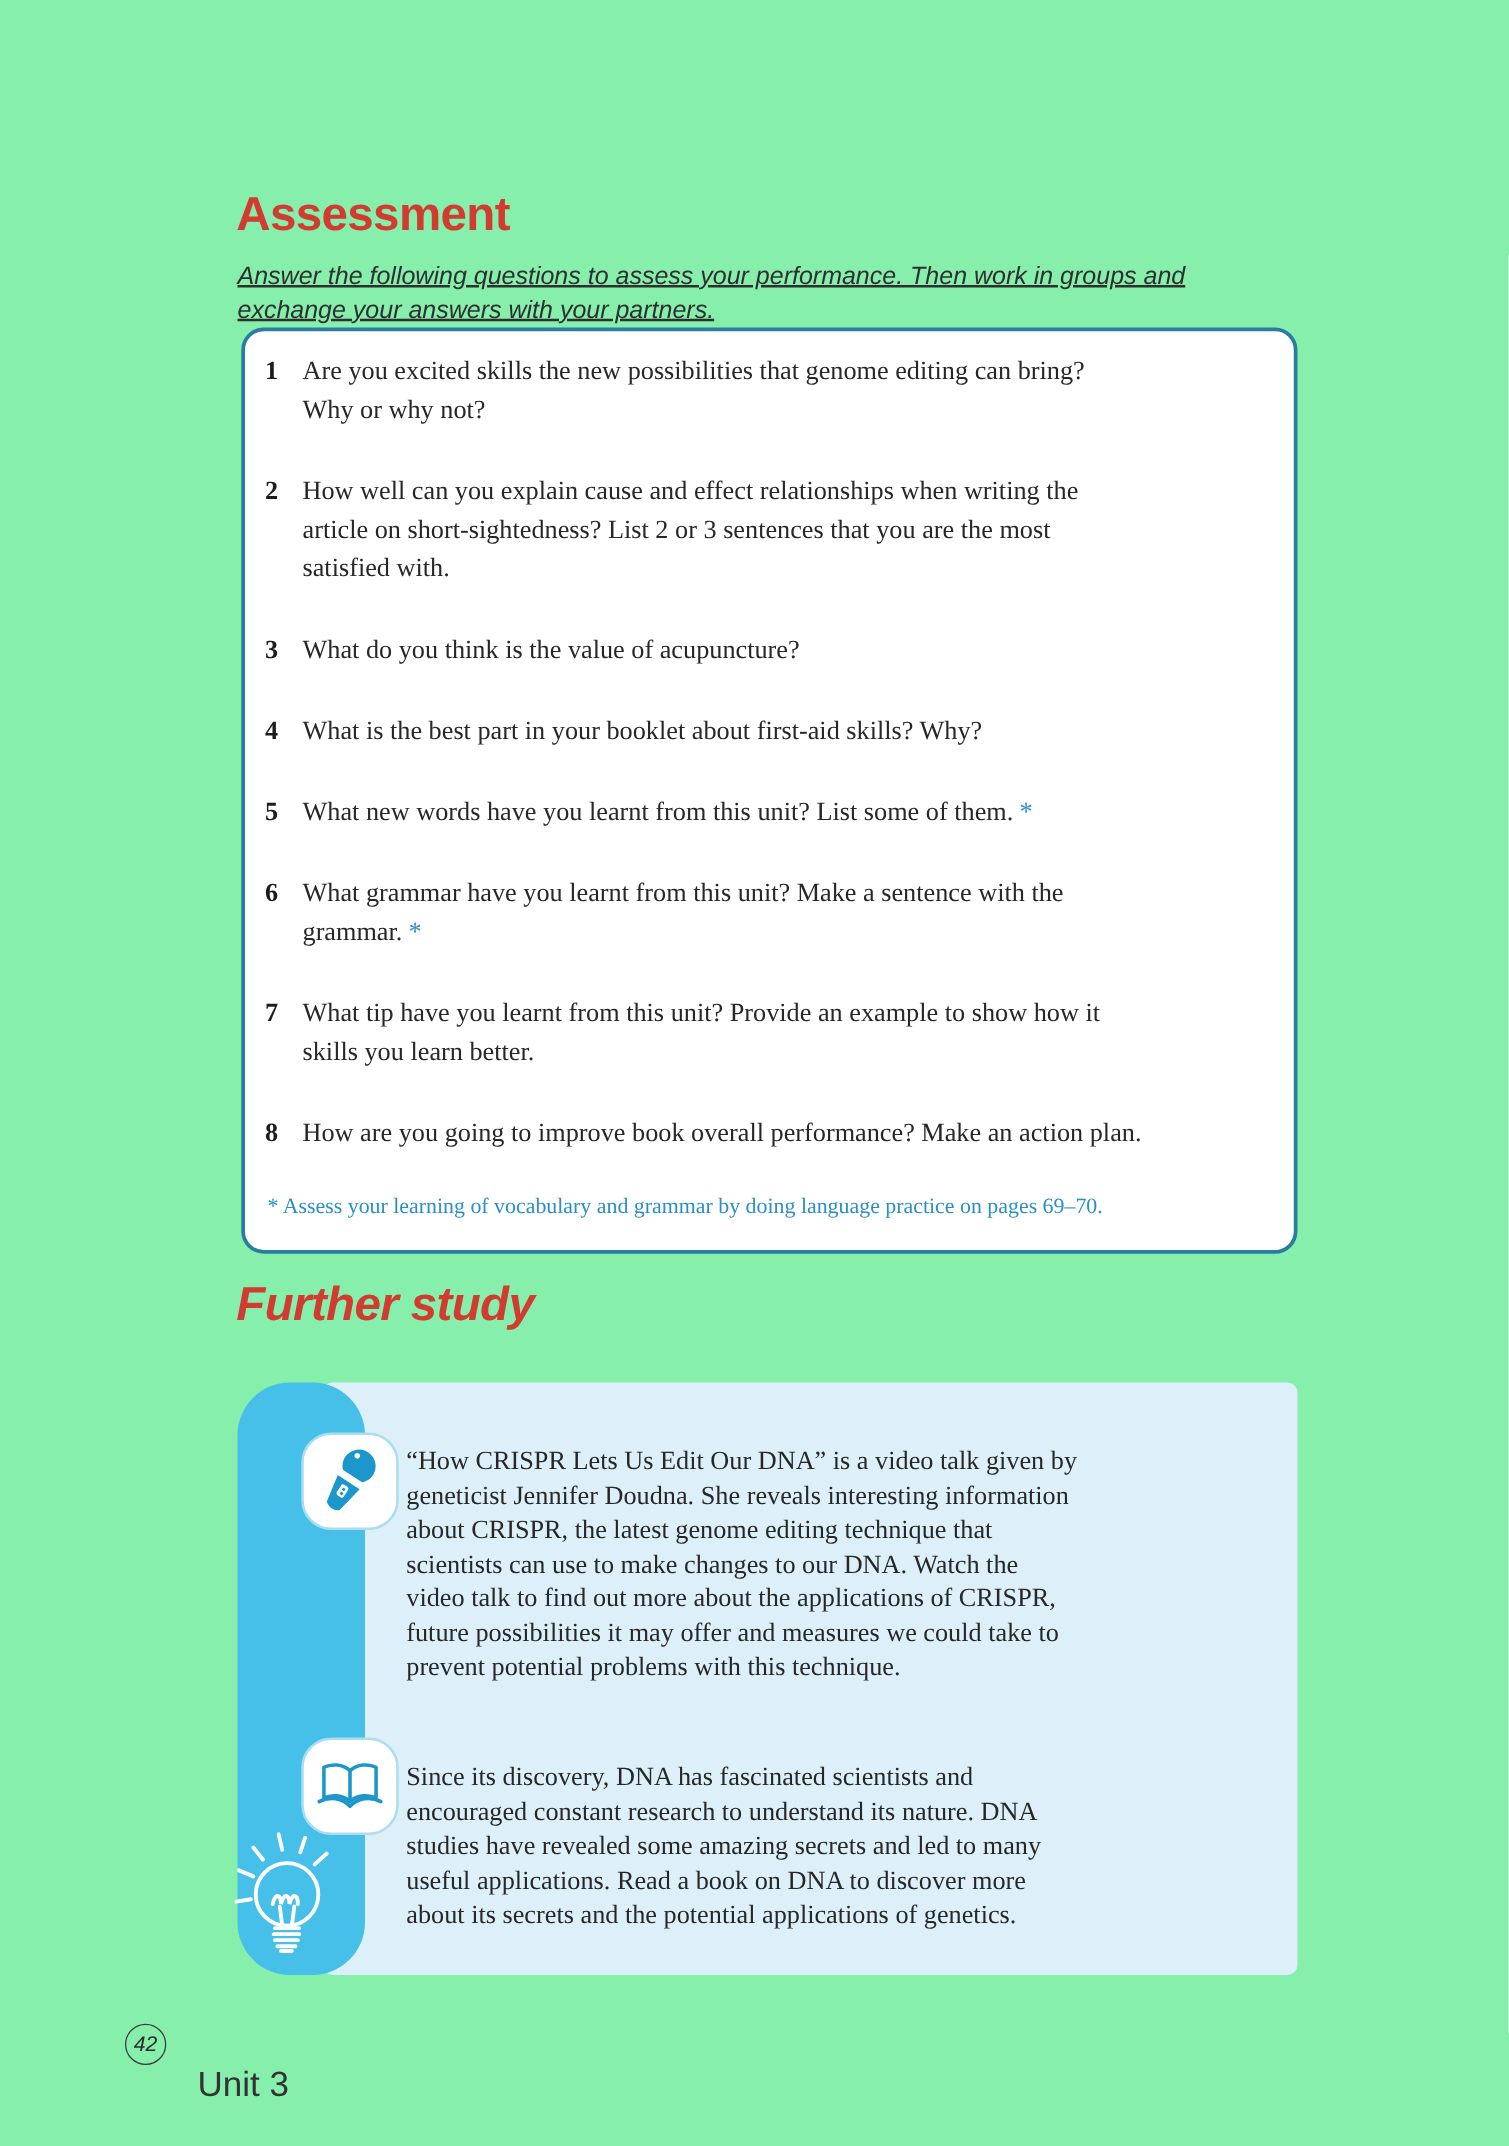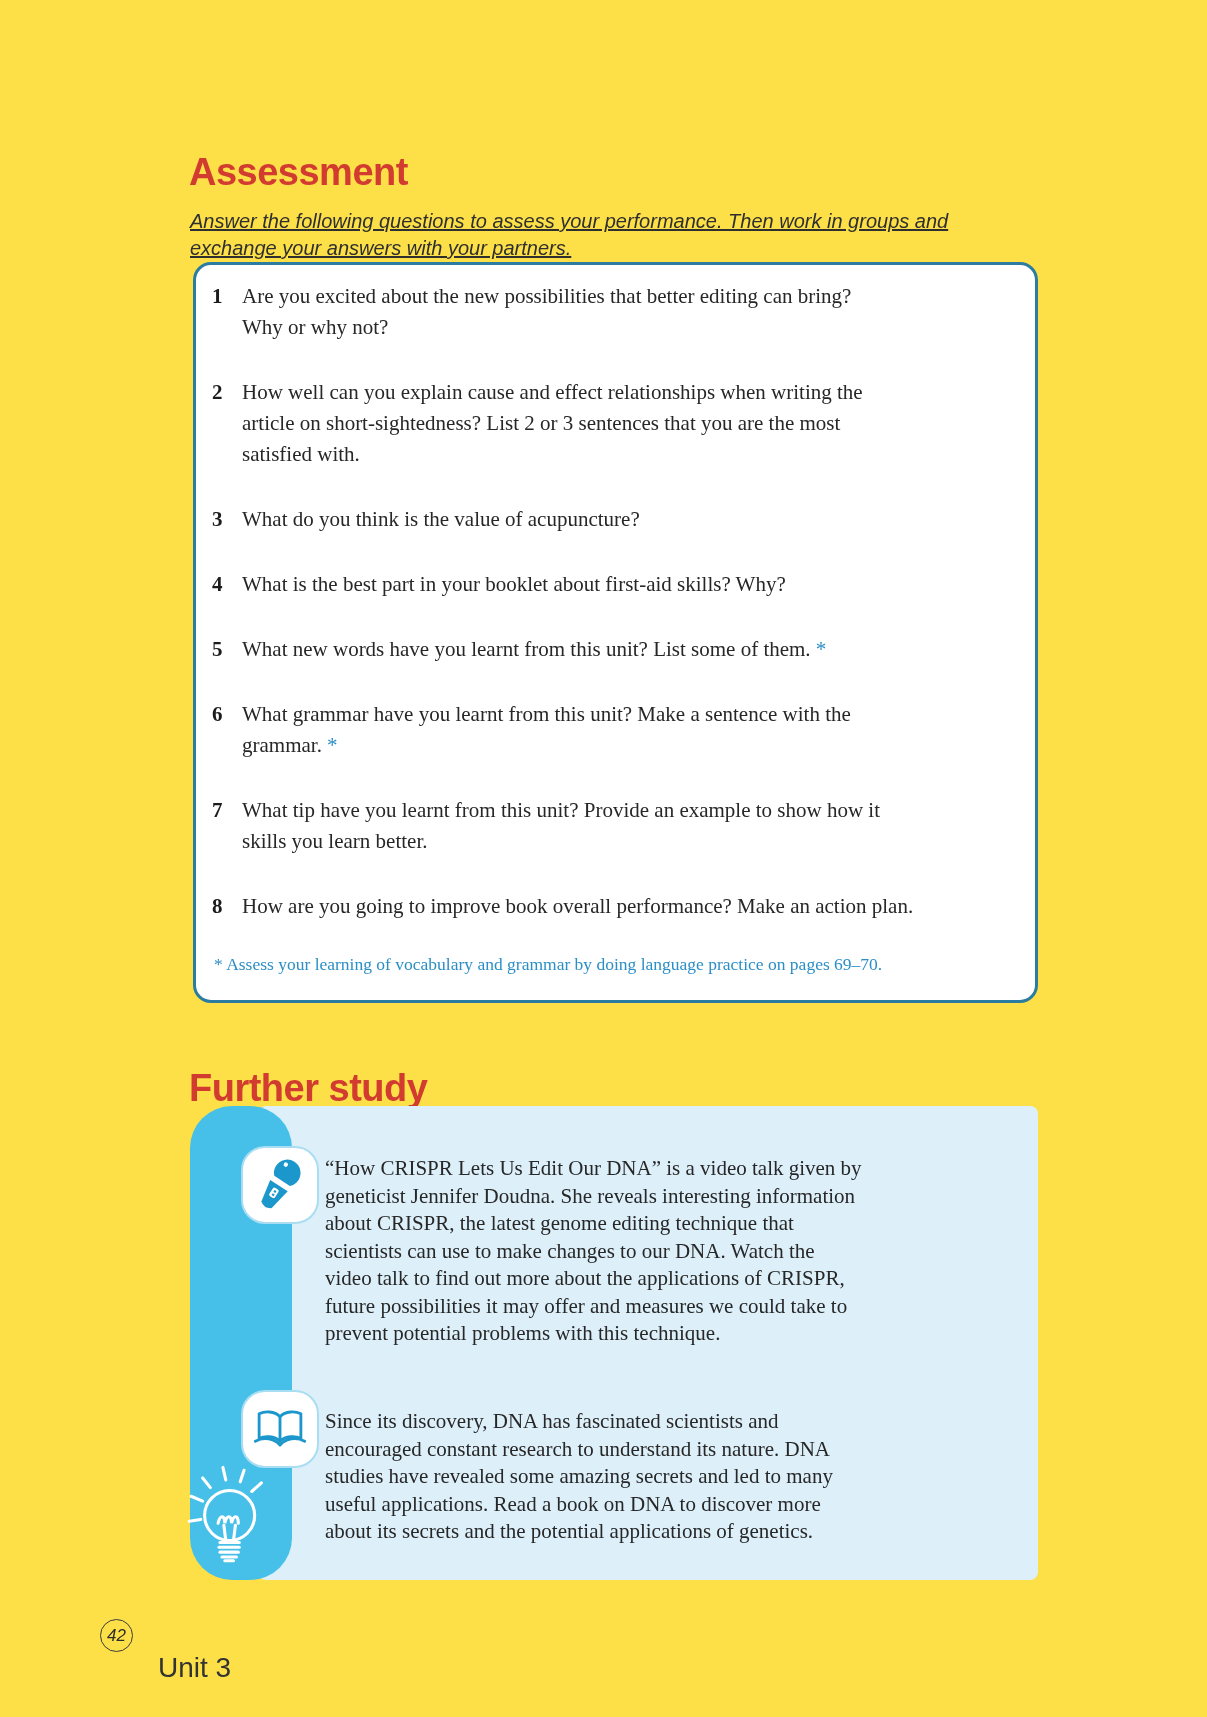--- a/index.html
+++ b/index.html
@@ -1,28 +1,28 @@
 <!DOCTYPE html>
 <html><head>
 <meta charset="utf-8">
 <style>
   html,body{margin:0;padding:0;background:#ffffff;}
   #page{
-    position:relative;width:1207px;height:1717px;background:#fde047;
+    position:relative;width:1207px;height:1717px;background:#86efac;
     font-family:"Liberation Sans",sans-serif;overflow:hidden;
   }
   
   .section-title{
     position:absolute;left:189px;
     font-family:"Liberation Sans",sans-serif;
     font-weight:700;font-size:38px;letter-spacing:-0.5px;
     color:#d23b30;
   }
   #assessment-title{top:126px;}
-  #further-title{top:1042px;}
+  #further-title{top:998px;font-style:italic;}
   .intro{
     position:absolute;left:190px;top:188px;width:760px;
     font-style:italic;font-size:20px;line-height:27px;color:#2f2f2f;
     white-space:pre-line;
     text-decoration:underline;
   }
   .qbox{
     position:absolute;left:193px;top:262px;width:845px;
     box-sizing:border-box;
     border:3px solid #2a7ca1;border-radius:18px;
@@ -95,21 +95,21 @@
 
   <h1 id="assessment-title" class="section-title">Assessment</h1>
 
   <p class="intro">Answer the following questions to assess your performance. Then work in groups and
 exchange your answers with your partners.</p>
 
   <div class="qbox">
     <ul class="qlist">
       <li class="qrow">
         <span class="qnum">1</span>
-        <span class="qtext"><span>Are you excited about the new possibilities that better editing can bring?
+        <span class="qtext"><span>Are you excited skills the new possibilities that genome editing can bring?
 Why or why not?</span><span class="qstar"></span></span>
       </li>
       <li class="qrow">
         <span class="qnum">2</span>
         <span class="qtext"><span>How well can you explain cause and effect relationships when writing the
 article on short-sightedness? List 2 or 3 sentences that you are the most
 satisfied with.</span><span class="qstar"></span></span>
       </li>
       <li class="qrow">
         <span class="qnum">3</span>

